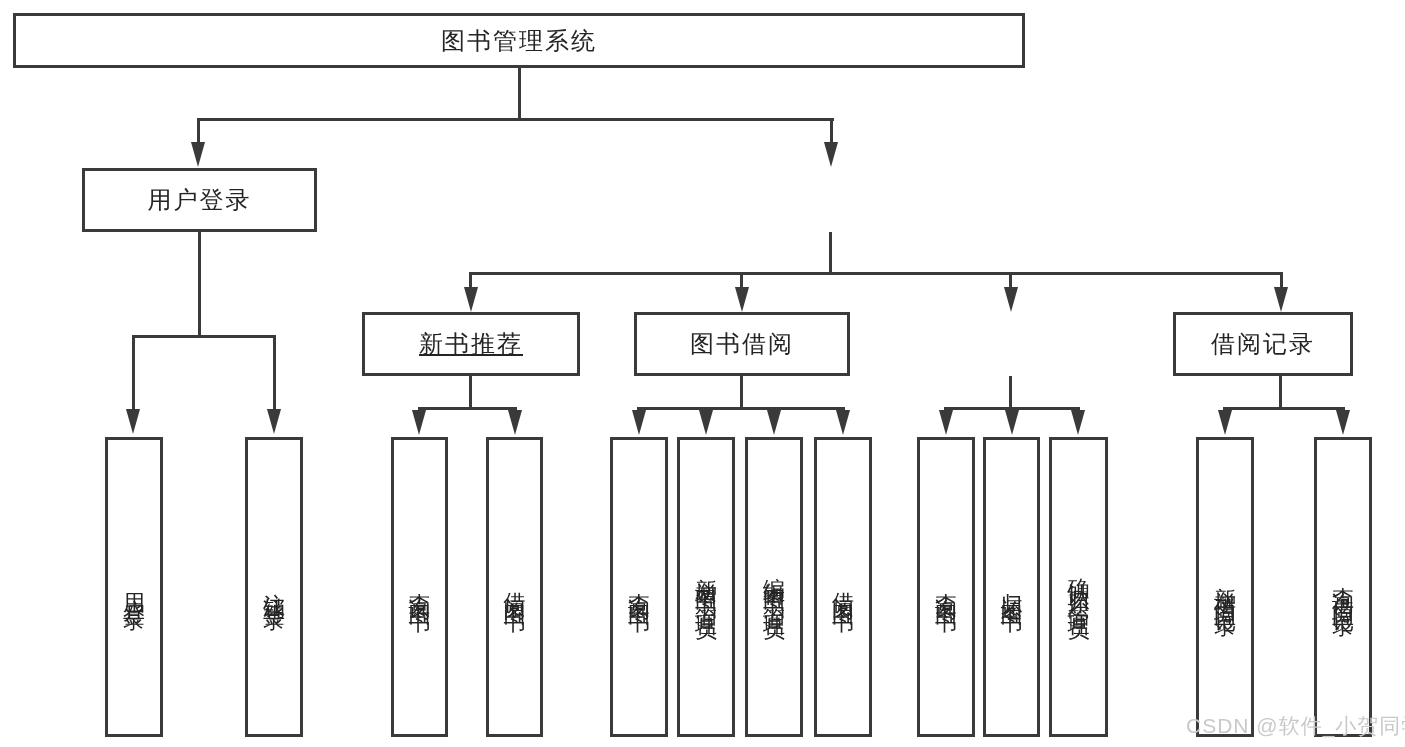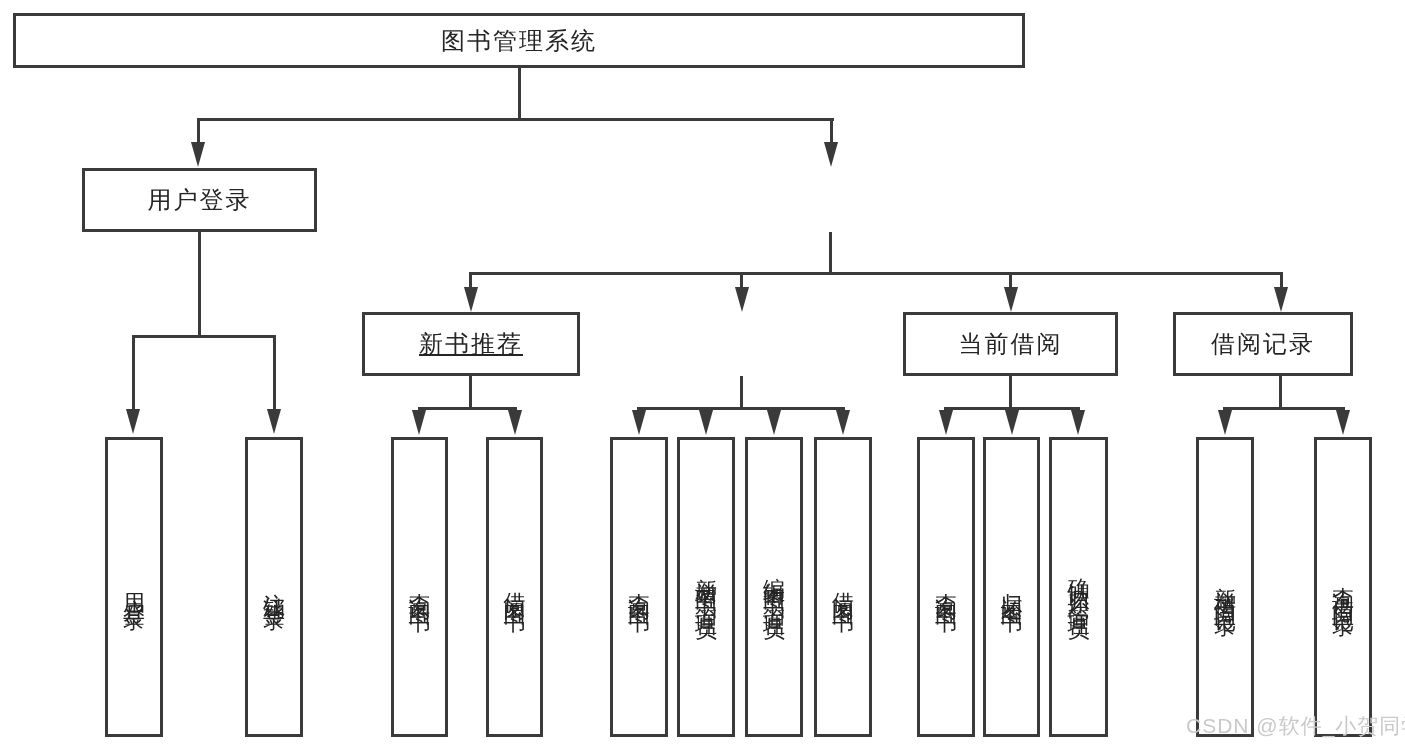--- a/index.html
+++ b/index.html
@@ -99,22 +99,22 @@
   <div class="vl" style="left:740px; top:275px; height:12px;"></div>
   <div class="arr" style="left:735px; top:287px;"></div>
   <div class="vl" style="left:1009px; top:275px; height:12px;"></div>
   <div class="arr" style="left:1004px; top:287px;"></div>
   <div class="vl" style="left:1280px; top:275px; height:12px;"></div>
   <div class="arr" style="left:1274px; top:287px;"></div>
 
   <div class="node" style="left:362px; top:312px; width:218px; height:64px;text-decoration:underline;">
     <span>新书推荐</span>
   </div>
-  <div class="node" style="left:903px; top:312px; width:215px; height:64px;">
-    <span>当前借阅</span>
+  <div class="node" style="left:634px; top:312px; width:216px; height:64px;">
+    <span>图书借阅</span>
   </div>
   <div class="node" style="left:1173px; top:312px; width:180px; height:64px;">
     <span>借阅记录</span>
   </div>
 
   <div class="vl" style="left:469px; top:376px; height:31px;"></div>
   <div class="hl" style="left:418px; top:407px; width:99px;"></div>
   <div class="arr" style="left:412px; top:410px;"></div>
   <div class="arr" style="left:508px; top:410px;"></div>
 

